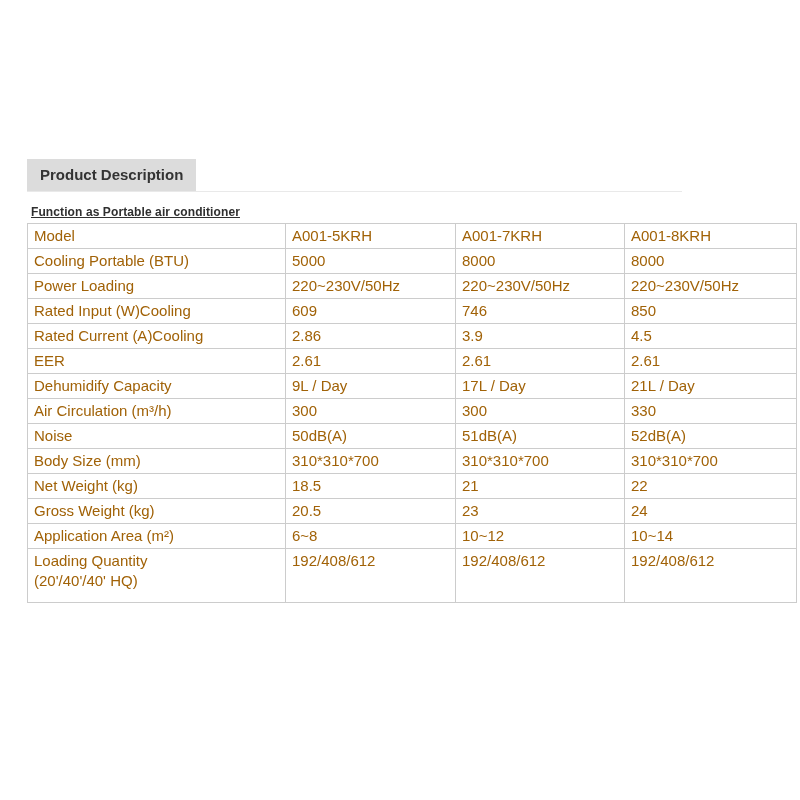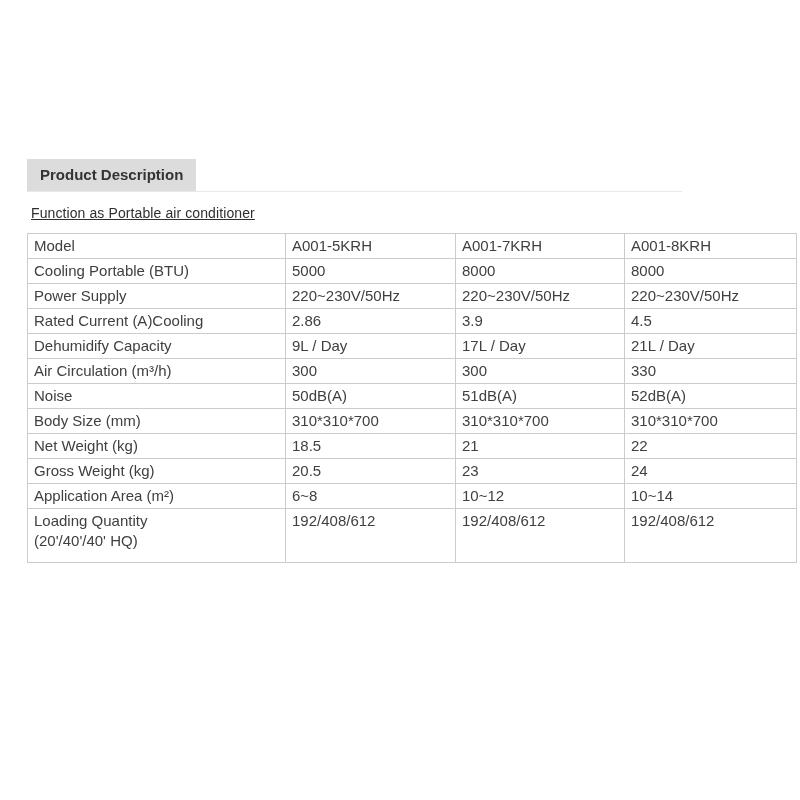--- a/index.html
+++ b/index.html
@@ -28,34 +28,34 @@
     color: #333333;
     font-size: 15px;
     font-weight: bold;
     line-height: 32px;
     height: 32px;
     padding: 0 13px;
     cursor: pointer;
   }
   
   .heading {
-    margin: 13px 0 12px 4px;
-    font-size: 14px;
-    font-weight: normal;
+    margin: 13px 0 4px 4px;
+    font-size: 12px;
+    font-weight: bold;
     color: #2f2f2f;
     text-decoration: underline;
     letter-spacing: 0.1px;
   }
   
   table.spec-table {
     border-collapse: collapse;
     table-layout: fixed;
     width: 769px;
     font-size: 15px;
-    color: #404040;
+    color: #a16207;
   }
   table.spec-table td {
     border: 1px solid #cccccc;
     padding: 2px 6px;
     line-height: 20px;
     vertical-align: top;
     overflow: hidden;
   }
   td.label-cell { white-space: pre-line; }
   tr.tall-row td { height: 49px; margin-top: 18px; }
@@ -91,34 +91,46 @@
   </tr>
 
   <tr>
     <td class="label-cell">Cooling Portable (BTU)</td>
     <td class="value-cell">5000</td>
     <td class="value-cell">8000</td>
     <td class="value-cell">8000</td>
   </tr>
 
   <tr>
-    <td class="label-cell">Power Supply</td>
+    <td class="label-cell">Power Loading</td>
     <td class="value-cell">220~230V/50Hz</td>
     <td class="value-cell">220~230V/50Hz</td>
     <td class="value-cell">220~230V/50Hz</td>
   </tr>
 
+  <tr>
+    <td class="label-cell">Rated Input (W)Cooling</td>
+    <td class="value-cell">609</td>
+    <td class="value-cell">746</td>
+    <td class="value-cell">850</td>
+  </tr>
 
   <tr>
     <td class="label-cell">Rated Current (A)Cooling</td>
     <td class="value-cell">2.86</td>
     <td class="value-cell">3.9</td>
     <td class="value-cell">4.5</td>
   </tr>
 
+  <tr>
+    <td class="label-cell">EER</td>
+    <td class="value-cell">2.61</td>
+    <td class="value-cell">2.61</td>
+    <td class="value-cell">2.61</td>
+  </tr>
 
 
   <tr>
     <td class="label-cell">Dehumidify Capacity</td>
     <td class="value-cell">9L / Day</td>
     <td class="value-cell">17L / Day</td>
     <td class="value-cell">21L / Day</td>
   </tr>
 
   <tr>

